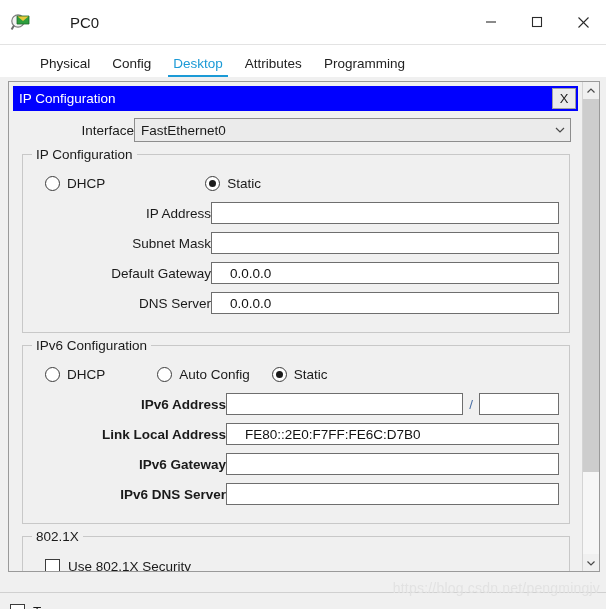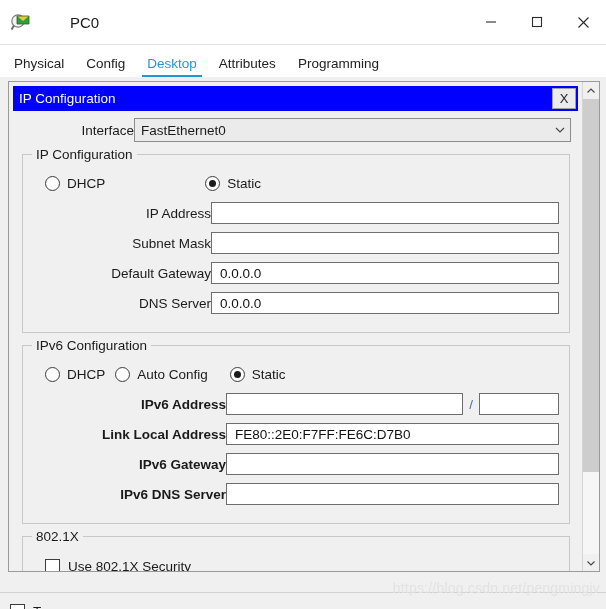--- a/index.html
+++ b/index.html
@@ -55,21 +55,21 @@
     background: #ffffff;
   }
   .win-btn svg { display: block; }
 
   
   .tabbar {
     height: 33px;
     background: #ffffff;
     display: flex;
     align-items: flex-end;
-    padding-left: 3px;
+    padding-left: 29px;
     box-sizing: border-box;
     position: relative;
   }
   .tab {
     font-size: 13.5px;
     color: #222222;
     padding: 0 11px 7px 11px;
     line-height: 14px;
     position: relative;
     white-space: nowrap;
@@ -249,21 +249,21 @@
   .ipv4 .field-label { width: 166px; }
   .ipv6 .field-label { width: 181px; font-weight: bold; }
 
   .textbox {
     height: 22px;
     border: 1px solid #6e6e6e;
     background: #ffffff;
     box-sizing: border-box;
     display: flex;
     align-items: center;
-    padding: 0 8px;
+    padding: 0 18px;
     font-size: 13.5px;
     flex: 1;
     color: #111;
     overflow: hidden;
     white-space: nowrap;
   }
   .slash {
     color: #4a6fa5;
     font-size: 13.5px;
     padding: 0 6px;
@@ -444,21 +444,21 @@
         </div>
 
         <div class="group ipv6">
           <span class="group-title">IPv6 Configuration</span>
 
           <div class="radio-row">
             <span class="radio-item">
               <span class="radio"></span>
               <span class="radio-label">DHCP</span>
             </span>
-            <span class="radio-item" style="">
+            <span class="radio-item" style="margin-left:42px">
               <span class="radio"></span>
               <span class="radio-label">Auto Config</span>
             </span>
             <span class="radio-item" style="margin-left:12px">
               <span class="radio checked"></span>
               <span class="radio-label">Static</span>
             </span>
           </div>
 
           <div class="field-row">

